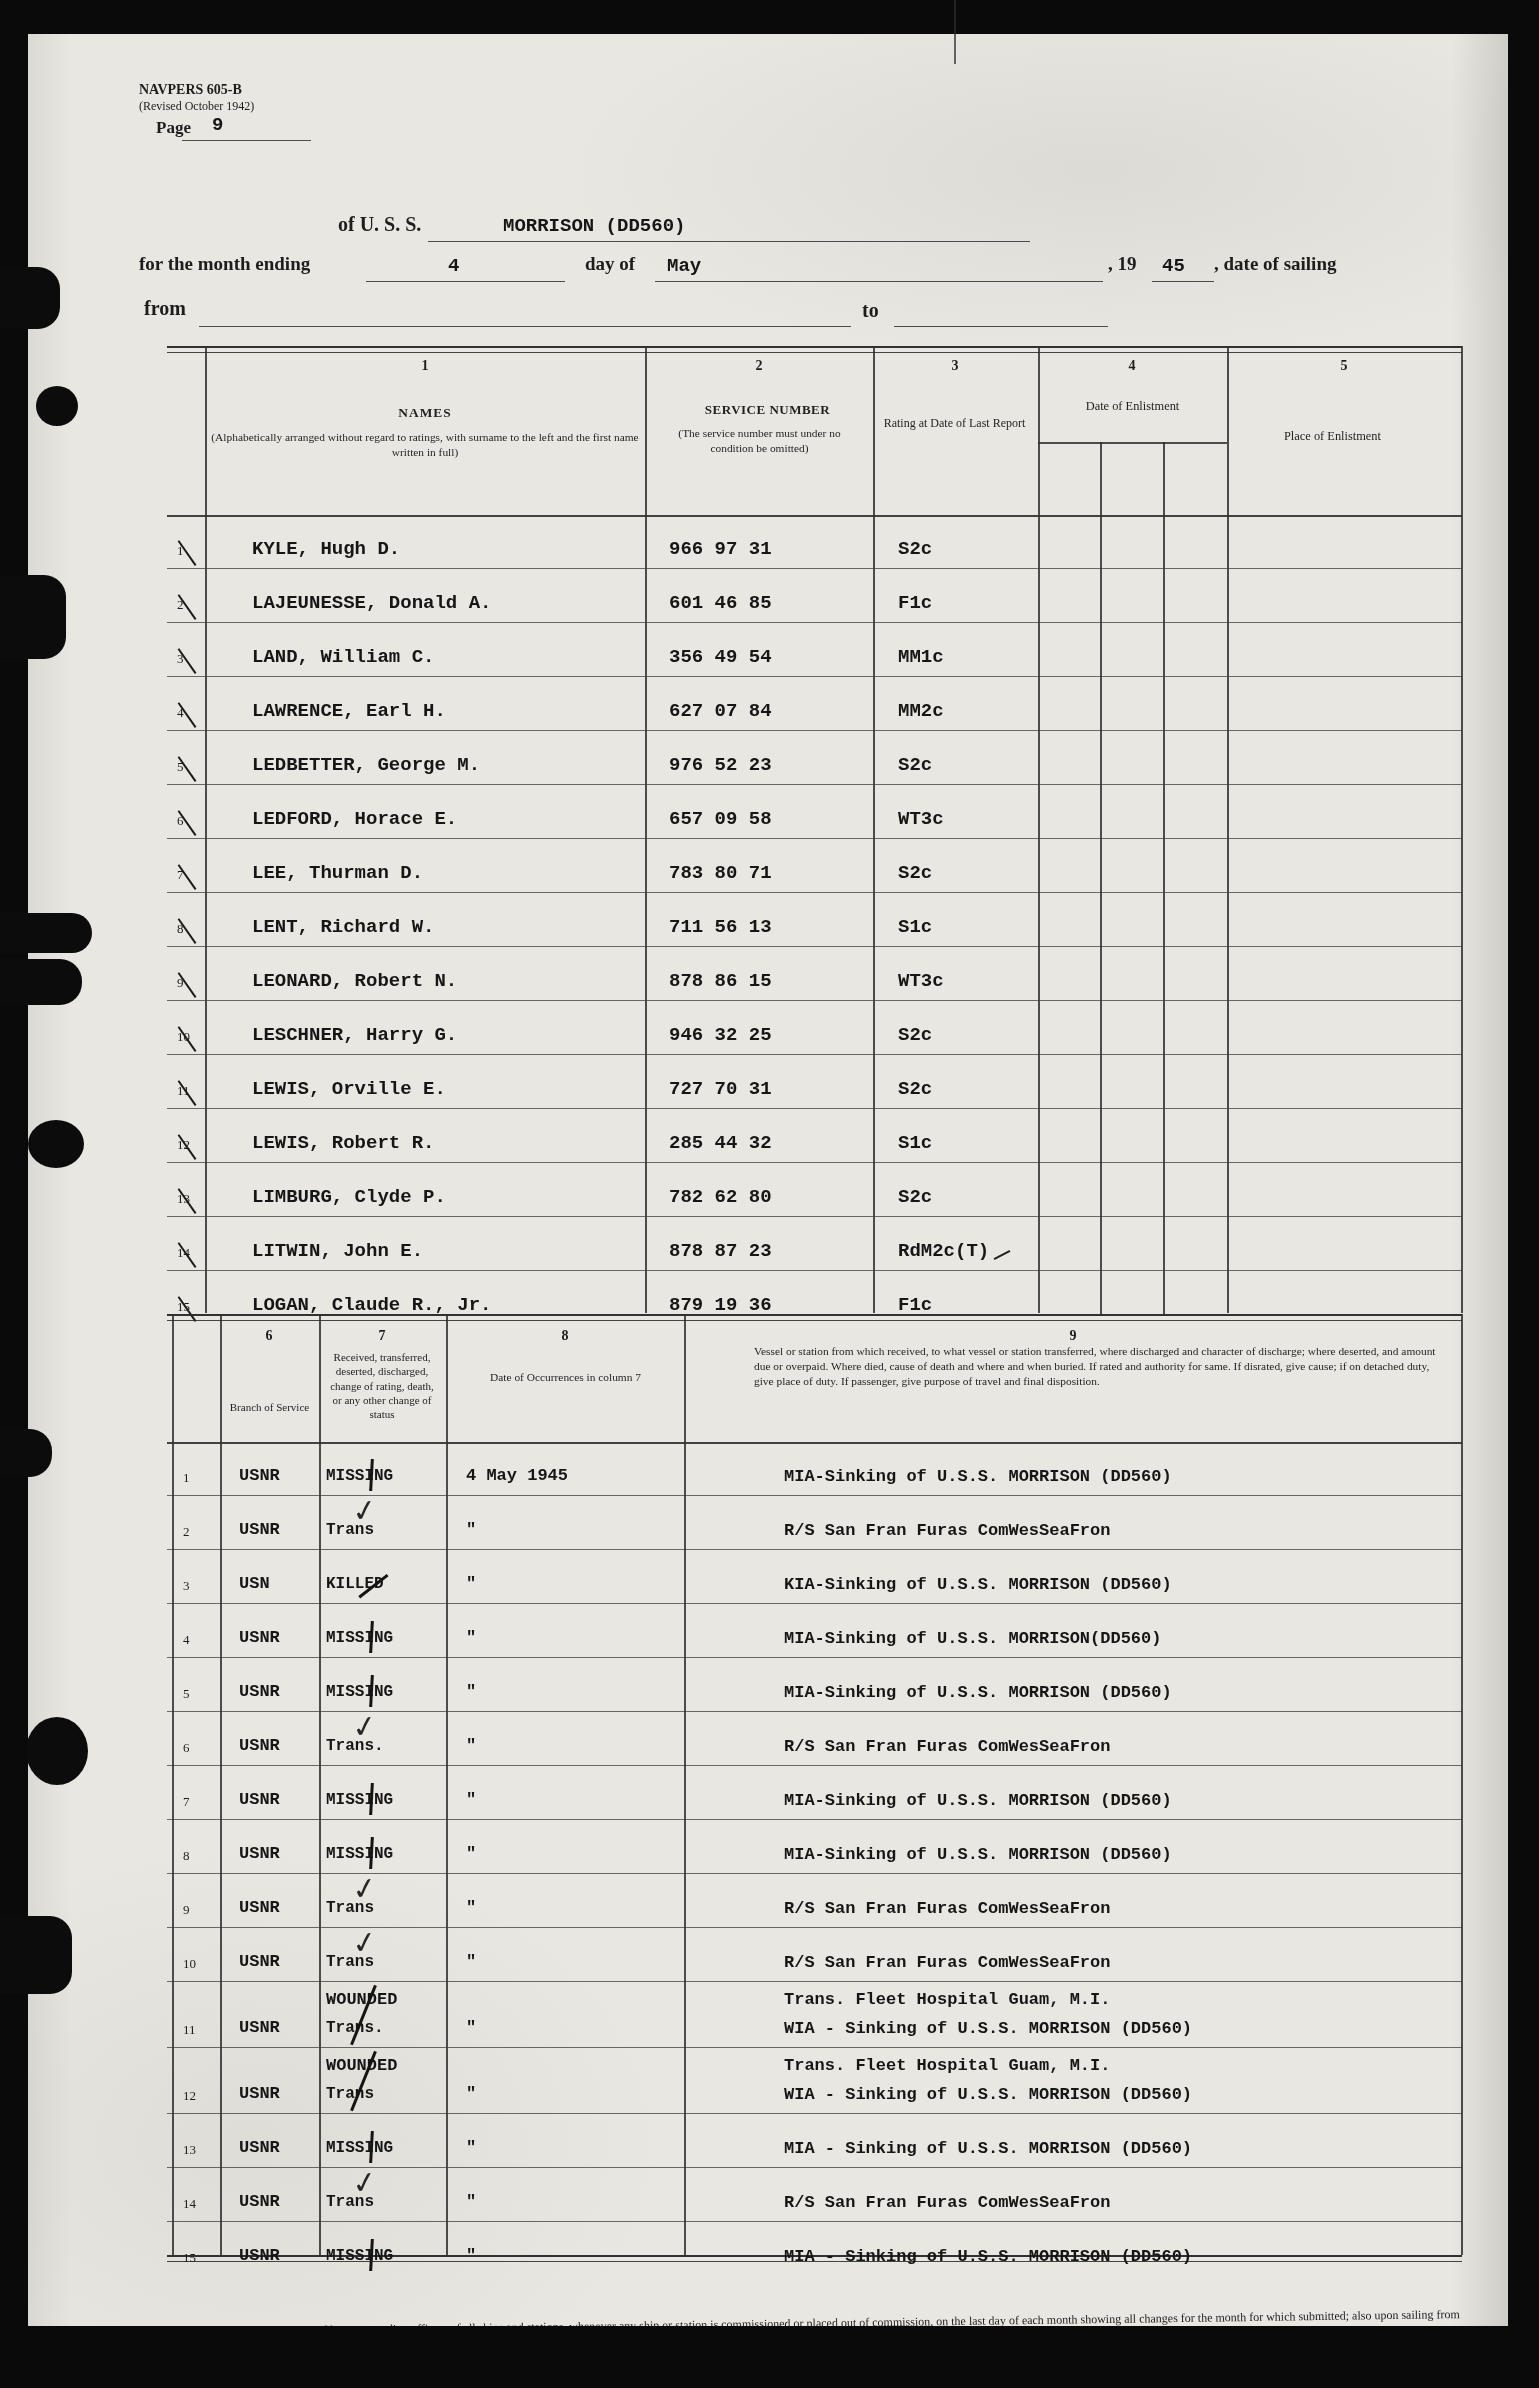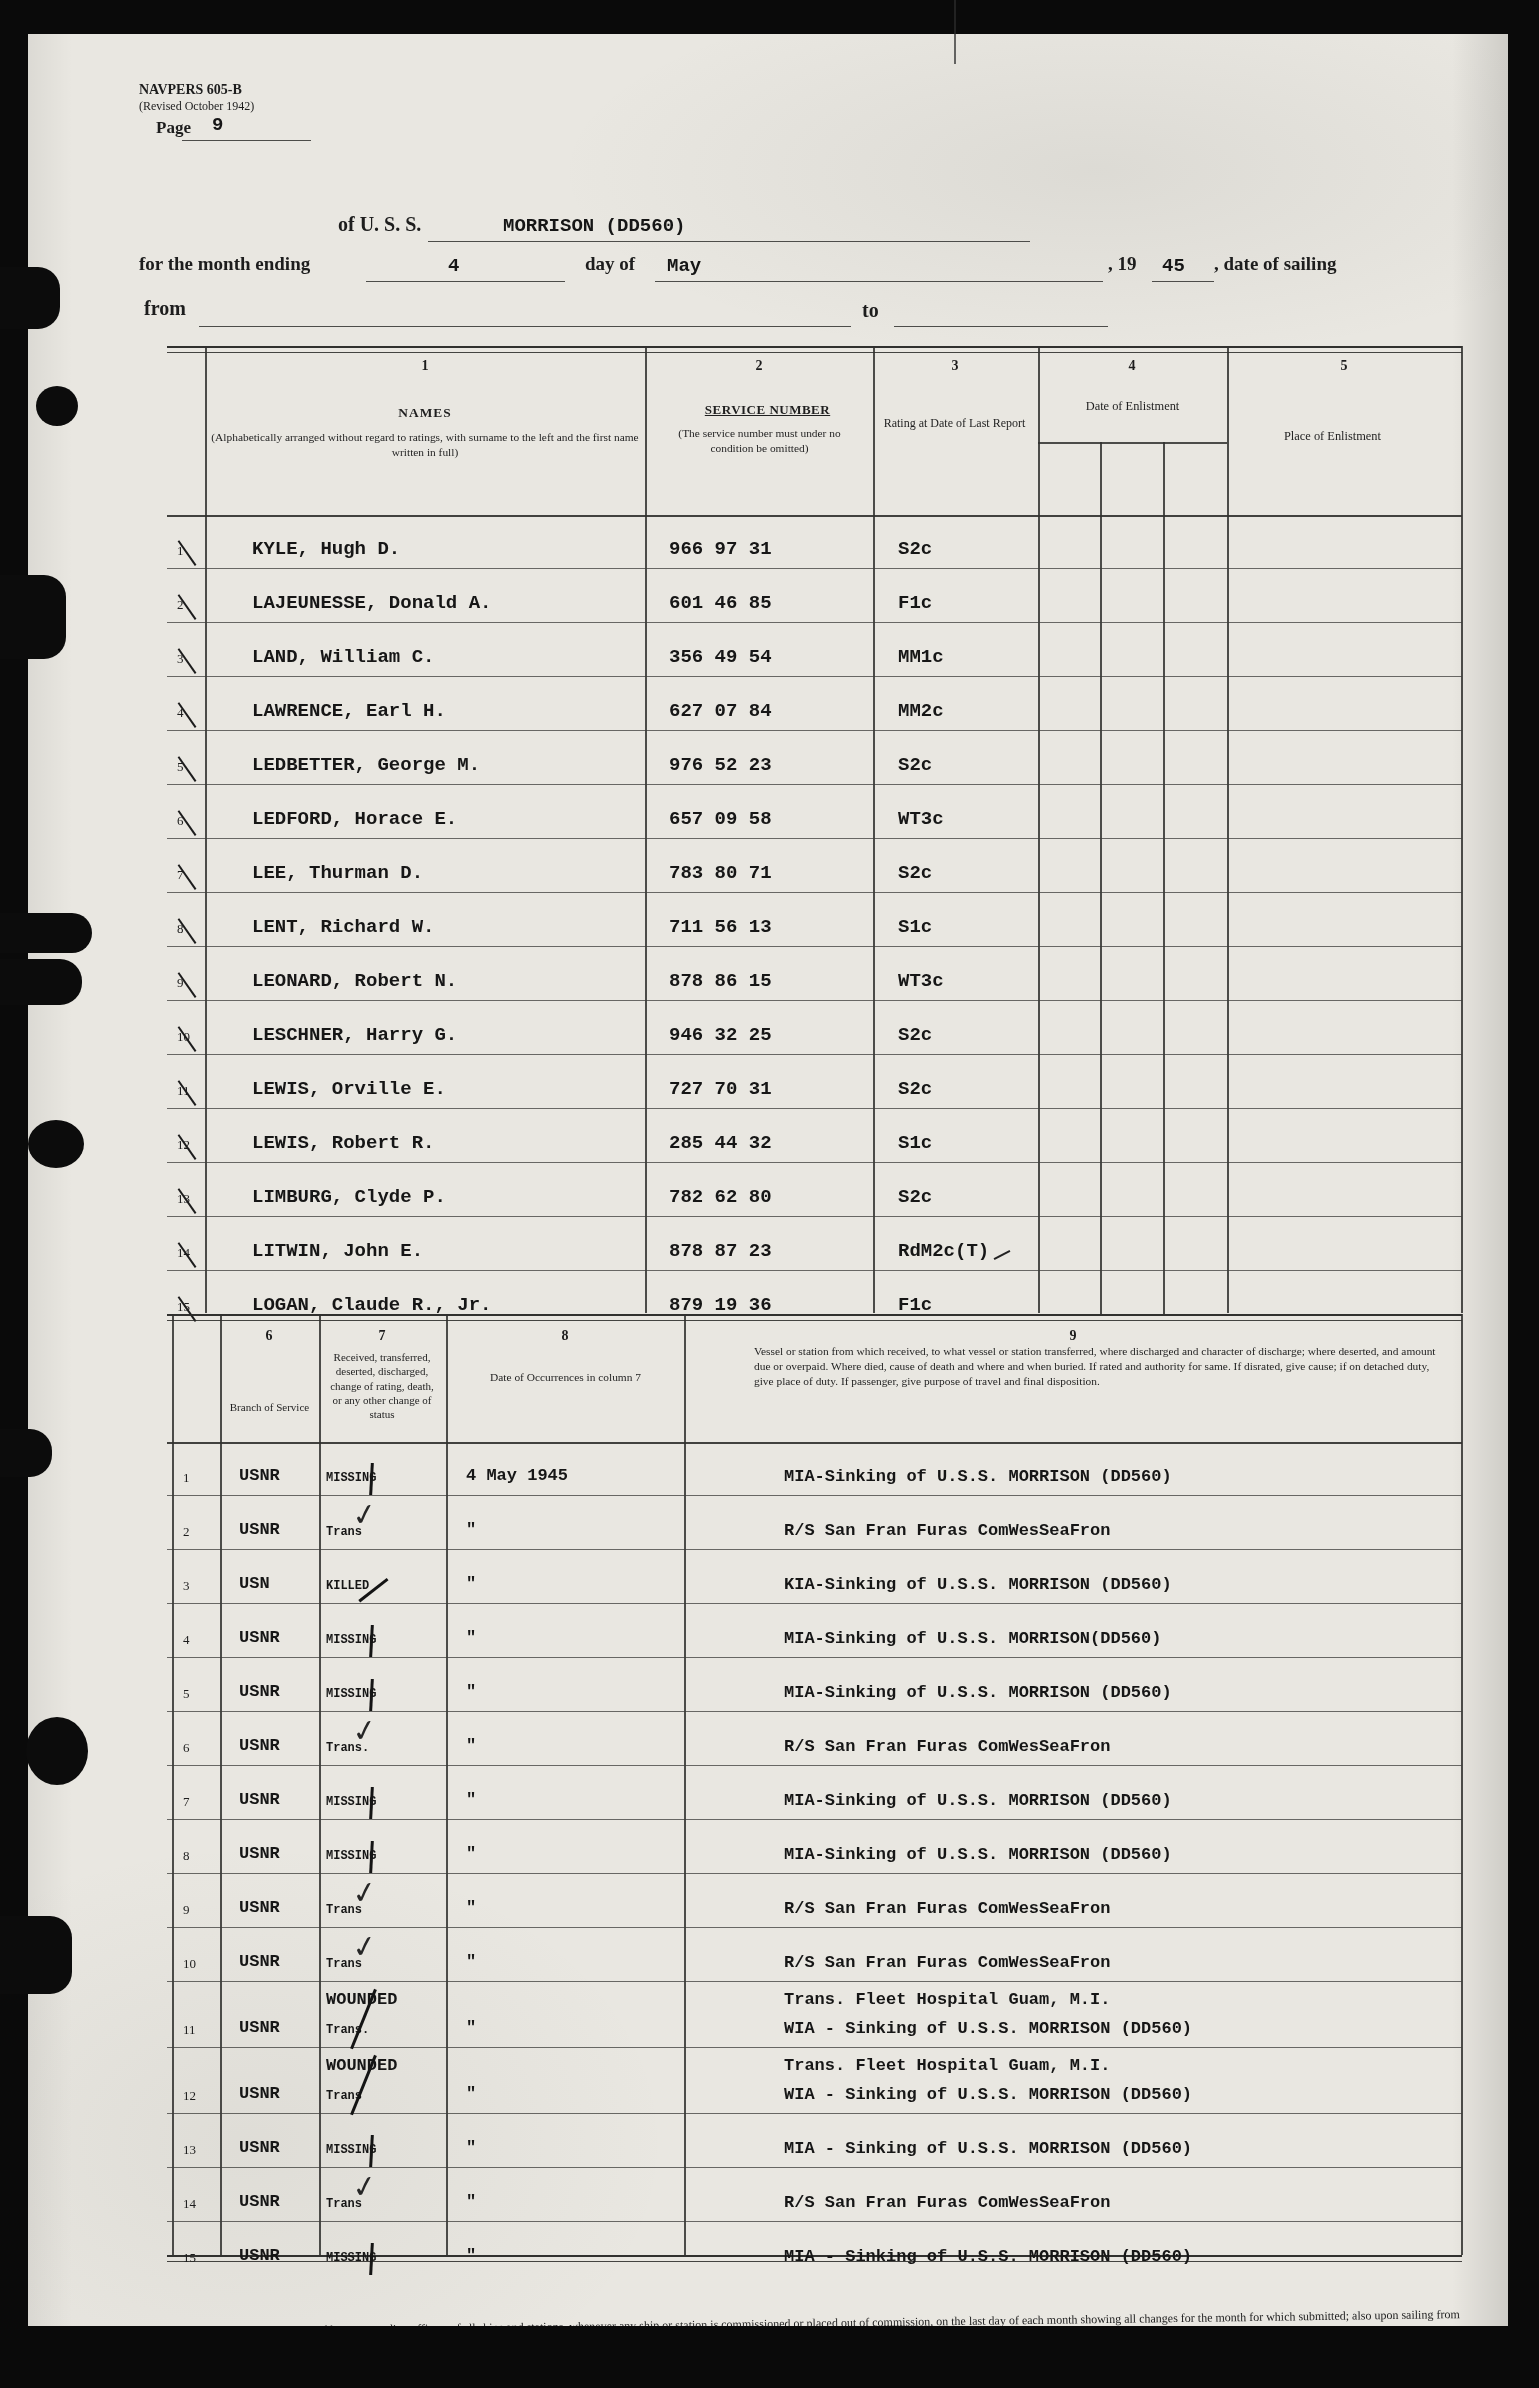--- a/index.html
+++ b/index.html
@@ -44,21 +44,21 @@
   .t1svc{left:502px;bottom:8px;font-size:19px;}
   .t1rating{left:731px;bottom:8px;font-size:19px;}
   .t1rating[data-mark="tick"]::after{content:"";position:absolute;right:-22px;bottom:6px;width:18px;height:2px;background:#222;transform:rotate(-28deg);}
   
   .t2body{position:absolute;left:0;right:0;top:128px;}
   .t2row{position:relative;height:53px;border-bottom:1.2px solid rgba(60,60,58,.75);}
   .t2row.tall{height:65px;}
   .t2row:last-child{border-bottom:none;}
   .t2num{position:absolute;left:16px;bottom:9px;font-size:13px;color:#1d1d1d;}
   .t2branch{left:72px;bottom:10px;font-size:17px;}
-  .t2status{left:159px;bottom:10px;font-size:12px;}
+  .t2status{left:159px;bottom:10px;font-size:16px;}
   .t2status-pre{left:159px;bottom:38px;font-size:17px;}
   .t2date{left:299px;bottom:10px;font-size:17px;}
   .t2disp{left:617px;bottom:9px;font-size:17px;}
   .t2disp-pre{left:617px;bottom:38px;font-size:17px;}
   
   .t2status[data-mark="stroke"]::after{content:"";position:absolute;left:44px;top:-8px;width:2.6px;height:32px;background:#141414;transform:rotate(3deg);}
   .t2status[data-mark="check"]::before{content:"✓";position:absolute;left:26px;top:-28px;font-family:"DejaVu Sans",sans-serif;font-weight:400;font-size:30px;color:#262626;transform:rotate(-10deg);}
   .t2status[data-mark="strike"]::after{content:"";position:absolute;left:46px;top:-7px;width:2.6px;height:36px;background:#141414;transform:rotate(52deg);}
   .t2status[data-mark="slash"]::after{content:"";position:absolute;left:36px;top:-36px;width:2.6px;height:64px;background:#141414;transform:rotate(22deg);}
   
@@ -113,21 +113,21 @@
       <div class="vline" style="left:1294px;top:0;height:967px;"></div>
       <div style="position:absolute;left:871px;top:96px;width:189px;height:1.6px;background:rgba(48,48,46,.85);"></div>
 
       <div class="cnum" style="left:258px;top:12px;">1</div>
       <div class="cnum" style="left:592px;top:12px;">2</div>
       <div class="cnum" style="left:788px;top:12px;">3</div>
       <div class="cnum" style="left:965px;top:12px;">4</div>
       <div class="cnum" style="left:1177px;top:12px;">5</div>
       <div class="chead" style="left:44px;top:58px;width:428px;font-size:13.4px;letter-spacing:1px;font-weight:700;">NAMES</div>
       <div class="chead" style="left:44px;top:84px;width:428px;font-size:11.4px;">(Alphabetically arranged without regard to ratings, with surname to the left and the first name written in full)</div>
-      <div class="chead" style="left:480px;top:56px;width:241px;font-size:13px;letter-spacing:0.5px;font-weight:700;text-decoration:underline;">SERVICE NUMBER</div>
+      <div class="chead" style="left:480px;top:56px;width:241px;font-size:13px;letter-spacing:0.5px;font-weight:700;">SERVICE NUMBER</div>
       <div class="chead" style="left:490px;top:80px;width:205px;font-size:11.4px;">(The service number must under no condition be omitted)</div>
       <div class="chead" style="left:708px;top:70px;width:159px;font-size:12px;">Rating at Date of Last Report</div>
       <div class="chead" style="left:873px;top:52px;width:185px;font-size:12.4px;">Date of Enlistment</div>
       <div class="chead" style="left:1058px;top:82px;width:215px;font-size:12.4px;">Place of Enlistment</div>
 
       <div class="t1body">
         <div class="t1row">
           <span class="t1num">1</span>
           <span class="typed t1name">KYLE, Hugh D.</span>
           <span class="typed t1svc">966 97 31</span>

